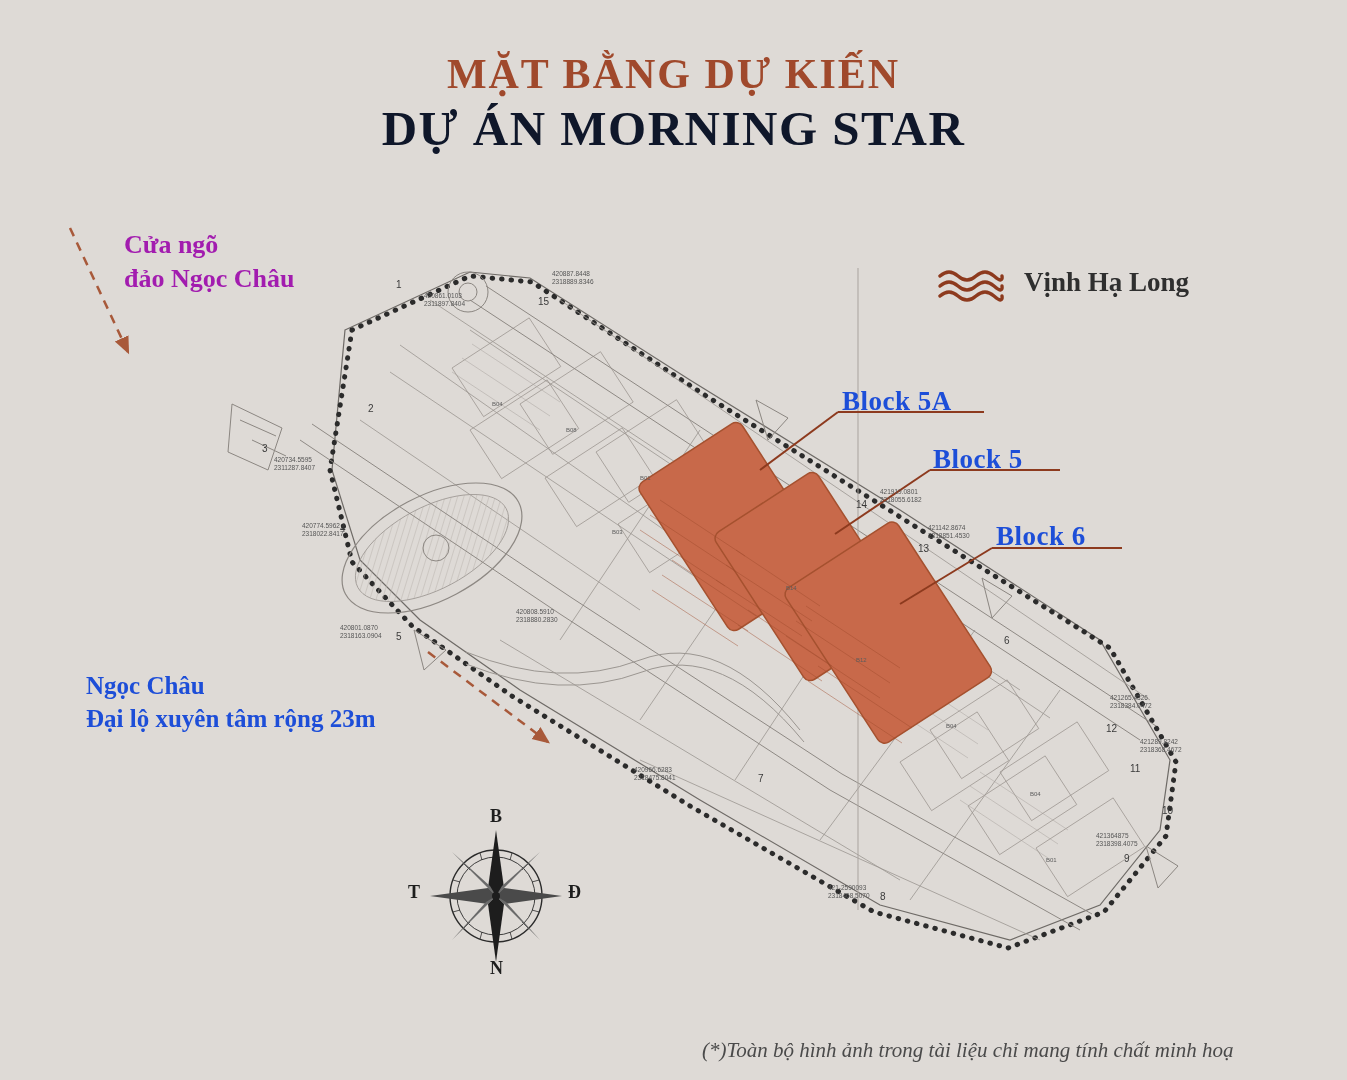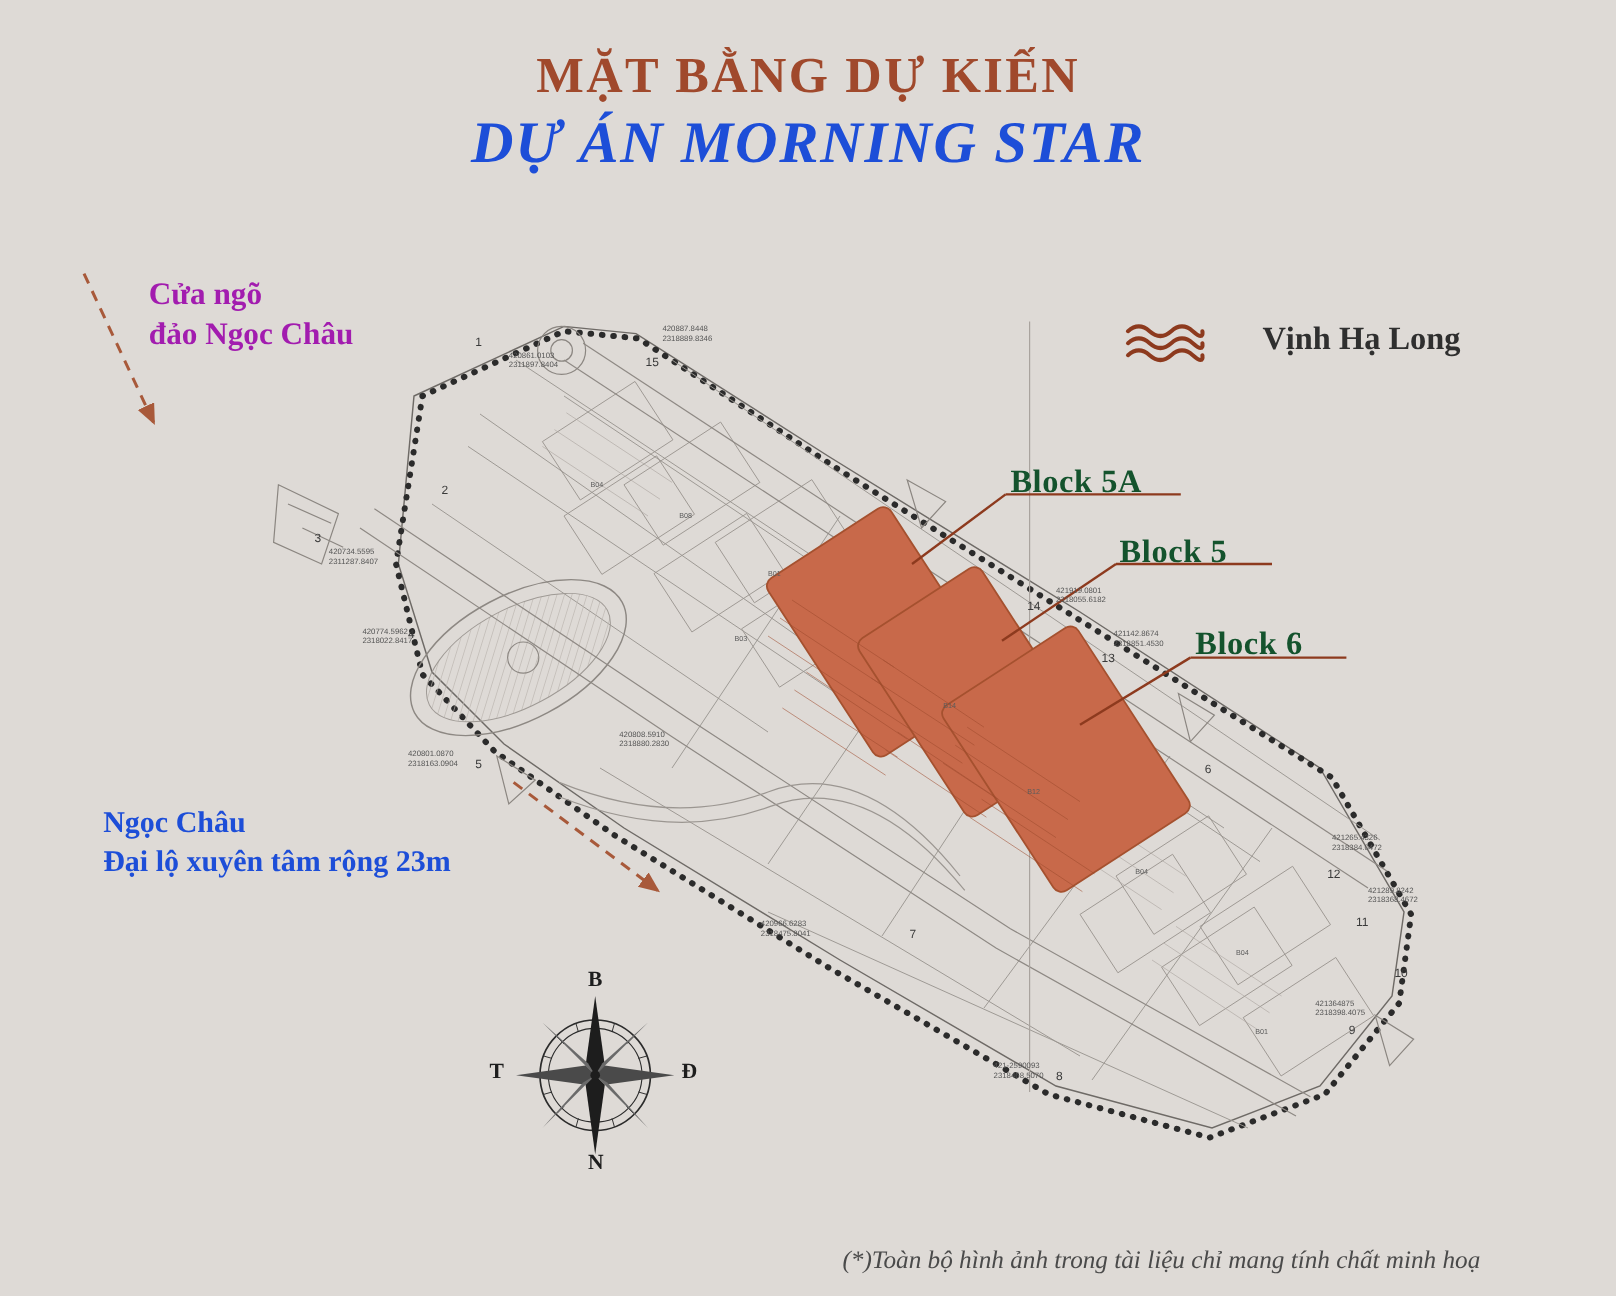--- a/index.html
+++ b/index.html
@@ -12,41 +12,40 @@
     height: 1080px;
     position: relative;
     overflow: hidden;
     font-family: "Liberation Serif", serif;
     color: #3b3b3b;
   }
 
   
   #title-block {
     position: absolute;
-    top: 42px;
+    top: 52px;
     left: 0;
     width: 100%;
     text-align: center;
     line-height: 1.08;
   }
   #title-small {
     font-family: "Liberation Serif", serif;
     font-size: 42px;
     font-weight: bold;
     letter-spacing: 2px;
     color: #a0492c;
   }
   #title-main {
     font-family: "Liberation Serif", serif;
     font-size: 49px;
     font-weight: bold;
     letter-spacing: 1.5px;
-    color: #1d4ed8;
+    color: #0f172a;
     margin-top: 6px;
-    font-style: italic;
   }
 
   
   .annot {
     position: absolute;
     font-family: "Liberation Serif", serif;
     font-weight: bold;
     color: #8d3a1e;
     line-height: 1.3;
   }
@@ -54,34 +53,33 @@
     top: 228px;
     left: 124px;
     font-size: 26px;
     color: #a21caf;
   }
   #annot-bay {
     top: 265px;
     left: 1024px;
     font-size: 27px;
     color: #2f2f2f;
-    margin-left: 28px;
   }
   #annot-boulevard {
     top: 670px;
     left: 86px;
     font-size: 25px;
     color: #1d4ed8;
   }
   .block-label {
     position: absolute;
     font-family: "Liberation Serif", serif;
     font-weight: bold;
     font-size: 27px;
-    color: #14532d;
+    color: #1d4ed8;
     letter-spacing: 0.5px;
   }
   #label-block5a { top: 386px; left: 842px; }
   #label-block5  { top: 444px; left: 933px; }
   #label-block6  { top: 521px; left: 996px; }
 
   
   #footnote {
     position: absolute;
     top: 1038px;

